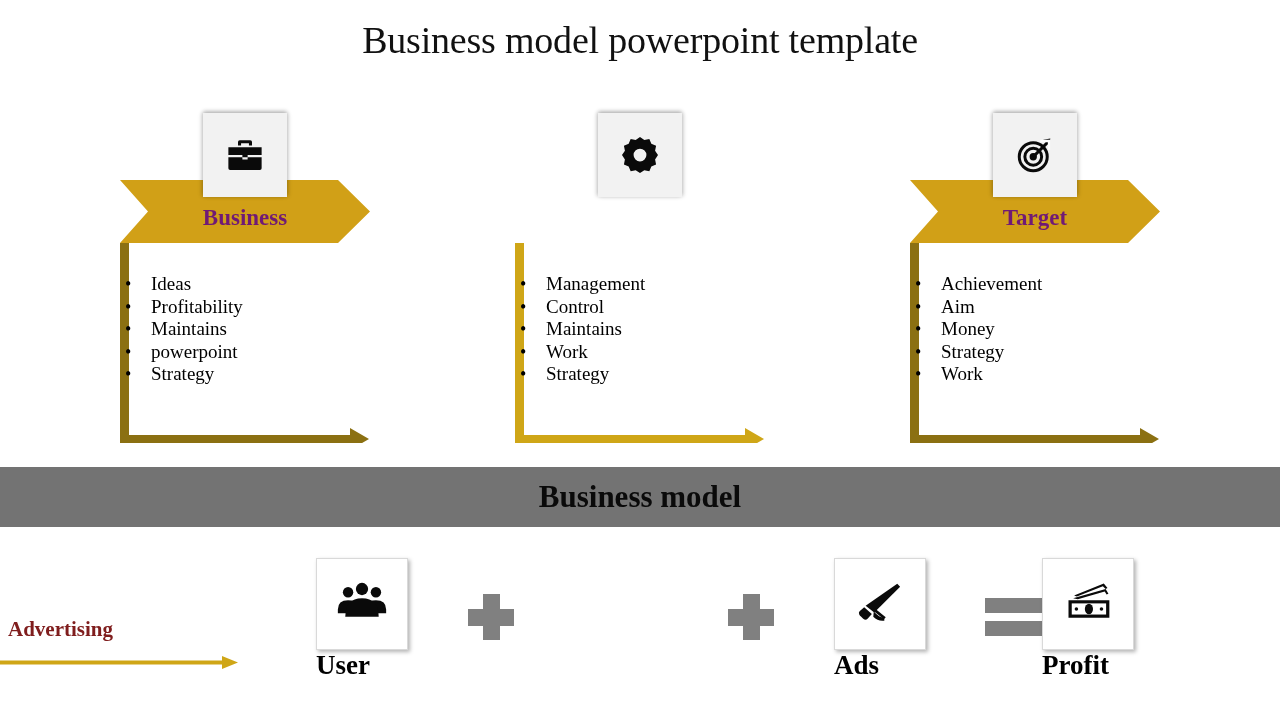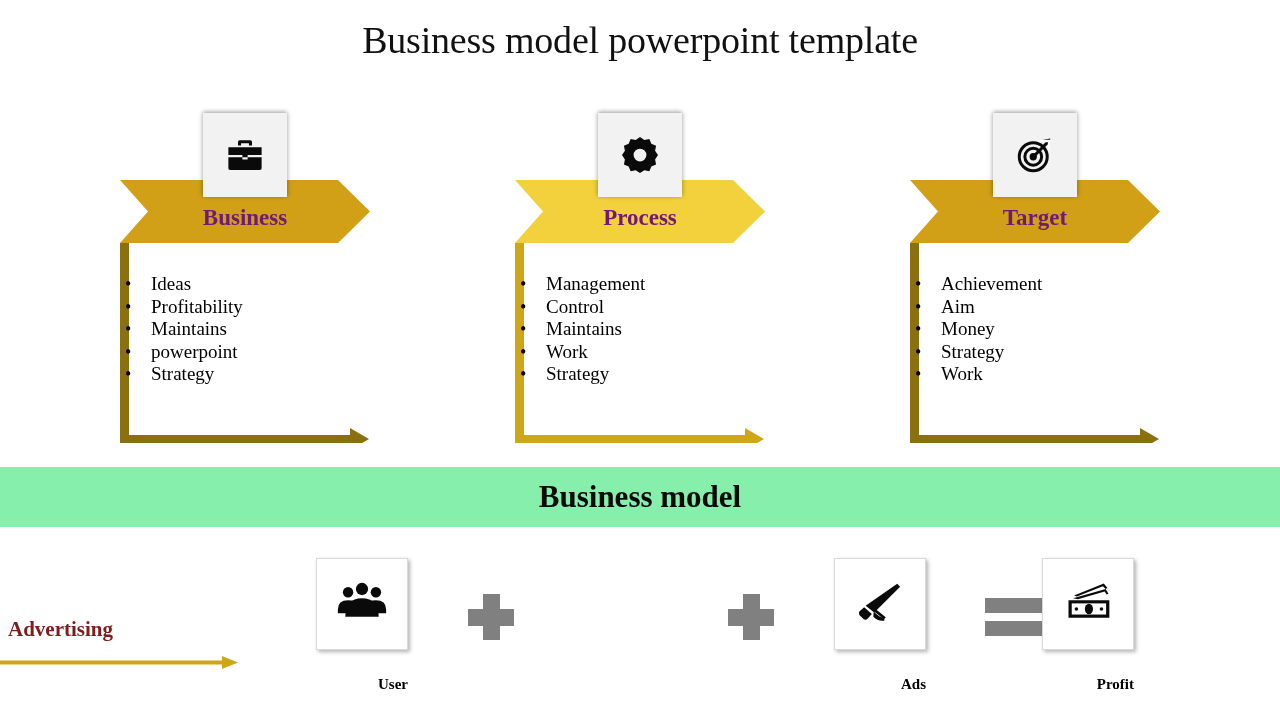--- a/index.html
+++ b/index.html
@@ -123,21 +123,21 @@
   }
   .list-item .txt { white-space: nowrap; }
 
   
   .band {
     position: absolute;
     left: 0;
     top: 467px;
     width: 1280px;
     height: 60px;
-    background: #86efac;
+    background: #737373;
     display: flex;
     align-items: center;
     justify-content: center;
   }
   .band-label {
     font-size: 31px;
     font-weight: bold;
     color: #0a0a0a;
   }
 
@@ -159,23 +159,22 @@
     height: 92px;
     background: #ffffff;
     border: 1px solid #d9d9d9;
     box-shadow: 2px 2px 4px rgba(0,0,0,0.30);
     display: flex;
     align-items: center;
     justify-content: center;
     box-sizing: border-box;
   }
   .eq-caption {
-    margin-top: 26px;
-    text-align: right;
-    font-size: 15px;
+    text-align: left;
+    font-size: 27px;
     font-weight: bold;
     white-space: nowrap;
   }
   .eq-op {
     position: absolute;
     top: 64px;
     width: 60px;
     height: 50px;
   }
 
@@ -269,26 +268,20 @@
   </div>
 
   <div class="column col-1">
 
     <div class="bracket">
       <svg width="250" height="200" viewBox="0 0 250 200">
         <path d="M0,0 L9,0 L9,192 L230,192 L230,185 L249,196 L230,207 L230,200 L0,200 Z" fill="#CFA617"></path>
       </svg>
     </div>
 
-    <div class="chevron">
-      <svg width="250" height="63" viewBox="0 0 250 63" style="position:absolute;top:0;left:0;">
-        <path d="M0,0 L218,0 L250,31.5 L218,63 L0,63 L28,31.5 Z" fill="#F2D13C"></path>
-      </svg>
-      <div class="label">Process</div>
-    </div>
 
     <div class="icon-card">
       <span>
         <svg width="40" height="40" viewBox="0 0 48 48" fill="#0a0a0a">
           <path d="M24 2.5 L29.2 6.0 L35.2 4.8 L37.6 10.5 L43.3 12.9 L42.1 18.9
                    L45.6 24.1 L42.1 29.3 L43.3 35.3 L37.6 37.7 L35.2 43.4
                    L29.2 42.2 L24 45.7 L18.8 42.2 L12.8 43.4 L10.4 37.7
                    L4.7 35.3 L5.9 29.3 L2.4 24.1 L5.9 18.9 L4.7 12.9
                    L10.4 10.5 L12.8 4.8 L18.8 6.0 Z
                    M24 16.4 A7.7 7.7 0 1 0 24 31.8 A7.7 7.7 0 1 0 24 16.4 Z" fill-rule="evenodd"></path>

